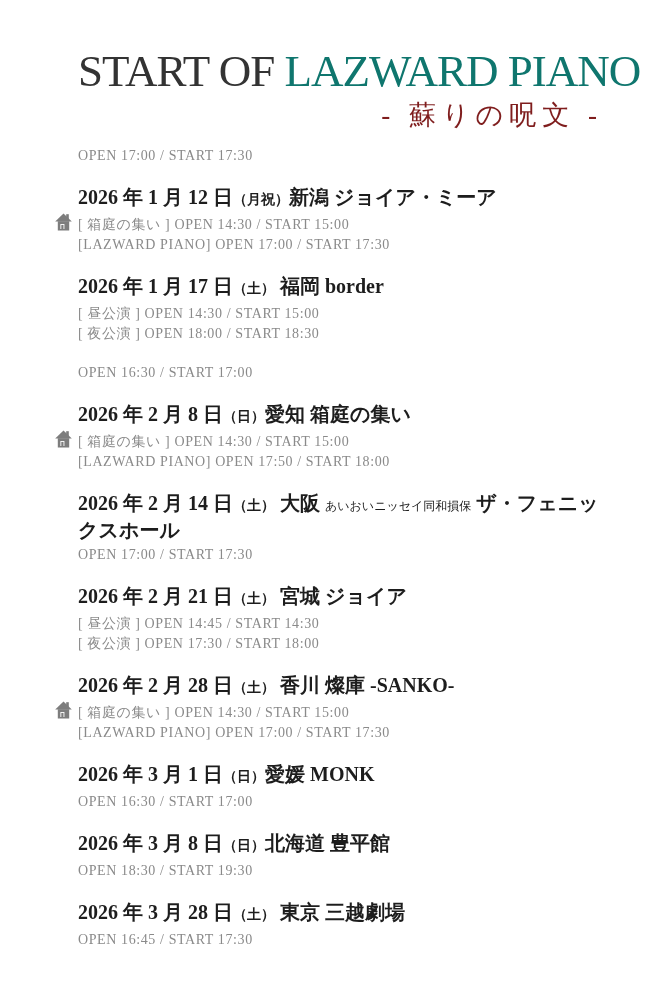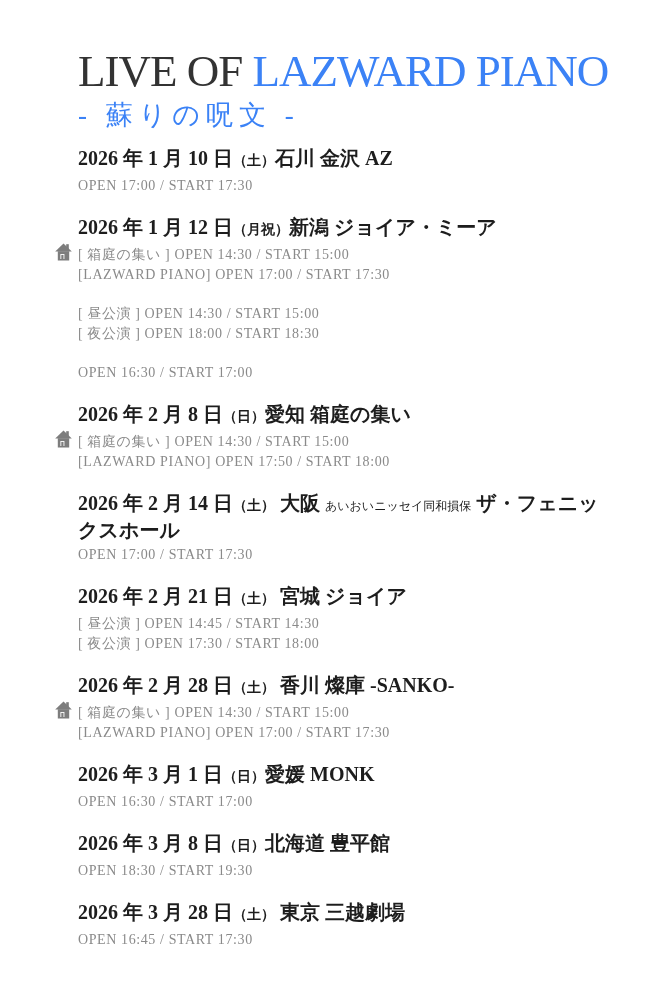--- a/index.html
+++ b/index.html
@@ -20,26 +20,26 @@
   
   .title {
     margin: 0;
     font-size: 45px;
     font-weight: 400;
     line-height: 1.12;
     letter-spacing: -1px;
     white-space: nowrap;
     color: #333333;
   }
-  .title .t-blue { color: #3b82f6; }
+  .title .t-blue { color: #0f766e; }
   .subtitle {
-    text-align: left;
+    text-align: right;
     font-size: 27px;
     letter-spacing: 6px;
-    color: #3b82f6;
+    color: #7f1d1d;
     margin-top: 3px;
     line-height: 1.25;
   }
   
   .events { margin-top: 13px; }
   .event {
     position: relative;
     margin-bottom: 19px;
   }
   .date-line {
@@ -65,28 +65,27 @@
     width: 17px;
     height: 18px;
   }
   .house svg { display: block; }
 </style>
 </head>
 <body>
 
 <div class="page">
   <header>
-    <h1 class="title"><span class="t-dark">LIVE OF</span> <span class="t-blue">LAZWARD PIANO</span></h1>
+    <h1 class="title"><span class="t-dark">START OF</span> <span class="t-blue">LAZWARD PIANO</span></h1>
     <div class="subtitle">- 蘇りの呪文 -</div>
   </header>
 
   <main class="events">
   <section class="event">
 
-    <h2 class="date-line"><span class="ed">2026 年 1 月 10 日</span><span class="ewd">（土）</span><span class="ev">石川 金沢 AZ</span><span class="evs"></span><span class="eva"></span></h2>
     <div class="times">
           <p class="time-line">OPEN 17:00 / START 17:30</p>
         </div>
   </section>
 
   <section class="event">
     <span class="house">
       <svg width="17" height="18" viewBox="0 0 17 18" aria-hidden="true">
         <rect x="11.2" y="1.2" width="2.6" height="5" fill="#7d7d7d"></rect>
         <path d="M0.2 8.6 L8.5 0.6 L16.8 8.6 Z" fill="#7d7d7d"></path>
@@ -97,20 +96,21 @@
     </span>
     <h2 class="date-line"><span class="ed">2026 年 1 月 12 日</span><span class="ewd">（月祝）</span><span class="ev">新潟 ジョイア・ミーア</span><span class="evs"></span><span class="eva"></span></h2>
     <div class="times">
           <p class="time-line">[ 箱庭の集い ] OPEN 14:30 / START 15:00</p>
           <p class="time-line">[LAZWARD PIANO] OPEN 17:00 / START 17:30</p>
         </div>
   </section>
 
   <section class="event">
 
+    <h2 class="date-line"><span class="ed">2026 年 1 月 17 日</span><span class="ewd">（土）</span><span class="ev"> 福岡 border</span><span class="evs"></span><span class="eva"></span></h2>
     <div class="times">
           <p class="time-line">[ 昼公演 ] OPEN 14:30 / START 15:00</p>
           <p class="time-line">[ 夜公演 ] OPEN 18:00 / START 18:30</p>
         </div>
   </section>
 
   <section class="event">
 
     <div class="times">
           <p class="time-line">OPEN 16:30 / START 17:00</p>

